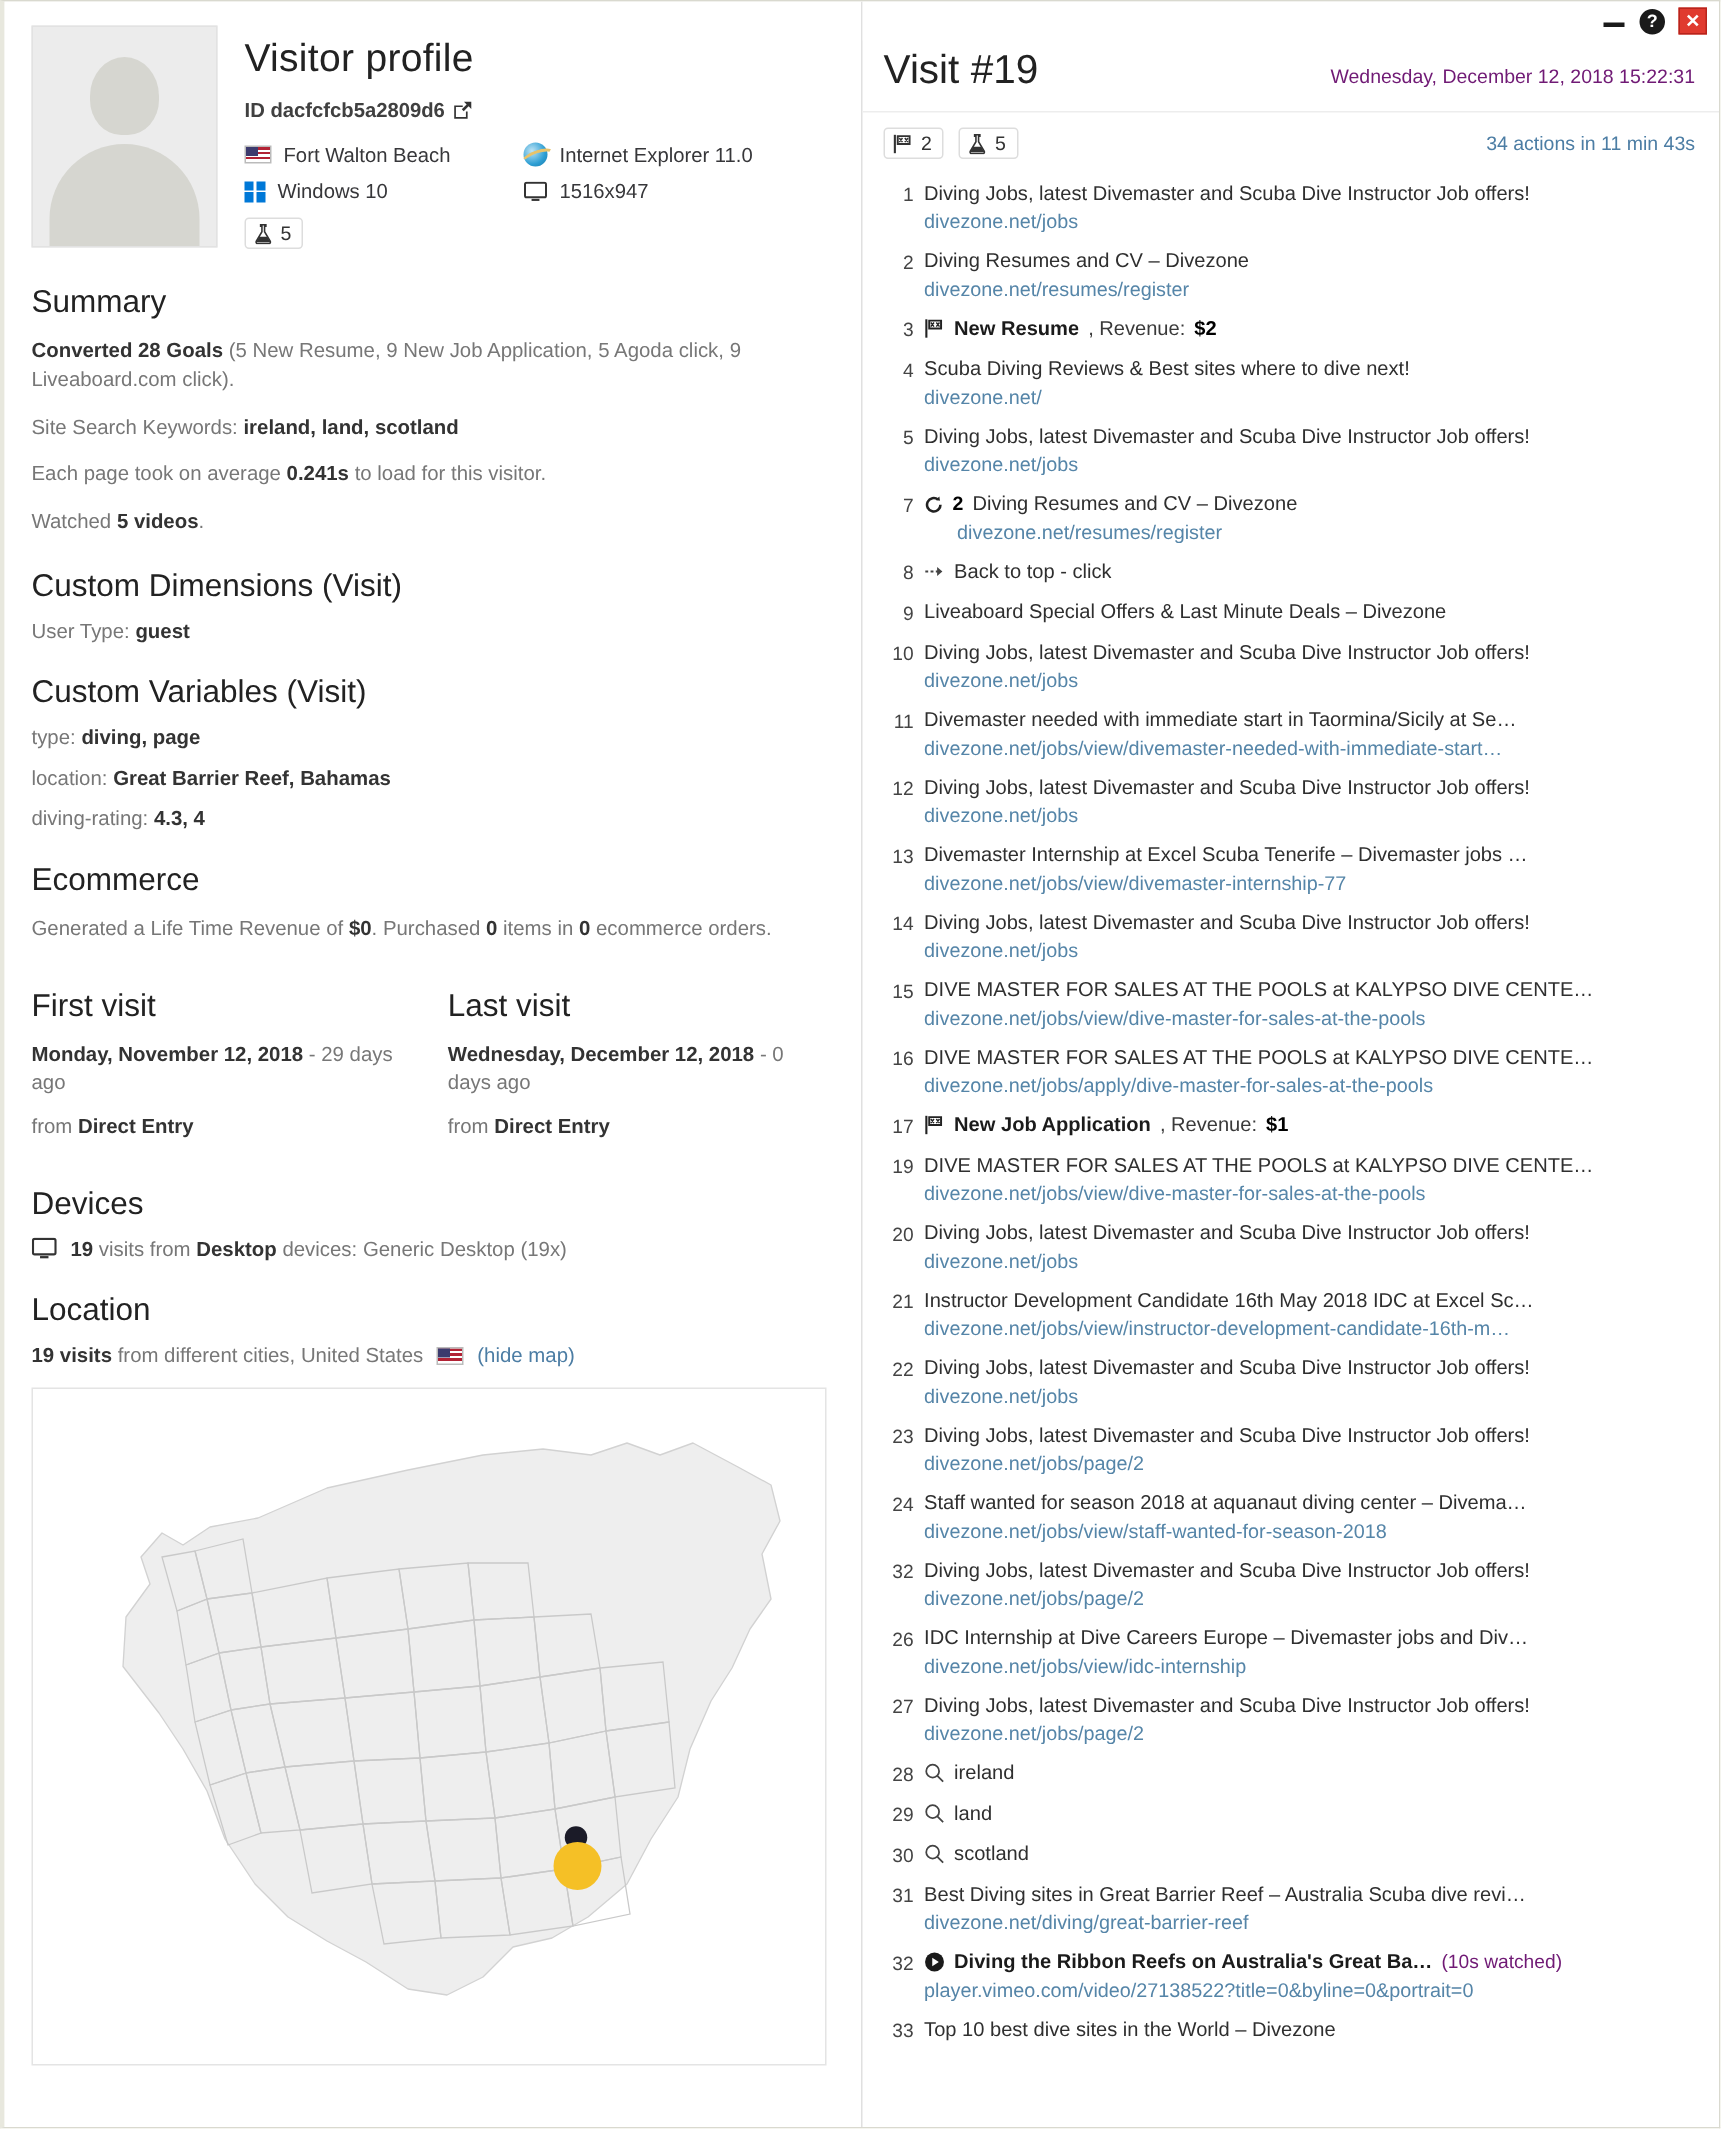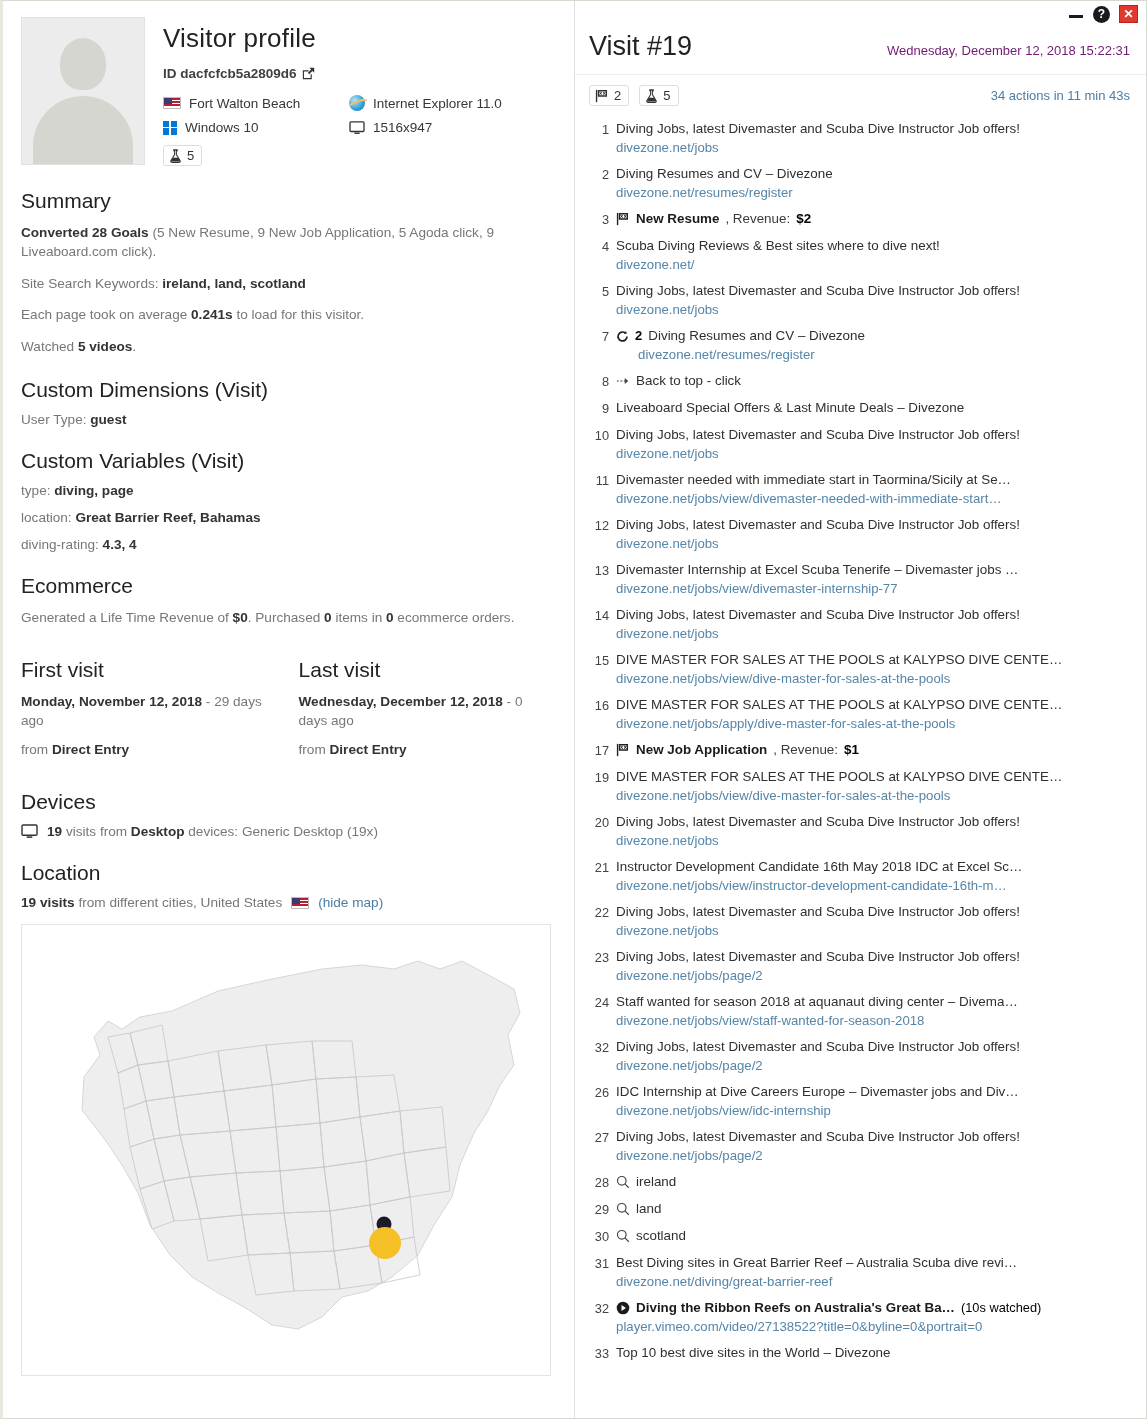--- a/index.html
+++ b/index.html
@@ -216,21 +216,21 @@
   }
   .act-title.strong { font-weight: bold; color: #1b1b1b; }
   .act-url {
     color: #5585a8; white-space: nowrap;
     overflow: hidden; text-overflow: ellipsis;
     font-size: 13.2px; margin-top: 1px;
   }
   .act-inline { display: flex; align-items: center; gap: 6px; flex-wrap: nowrap; }
   .act-icon { flex: 0 0 auto; display: inline-flex; align-items: center; }
   .rev-txt { color: #3a3a3a; }
-  .watched { color: #000000; font-weight: normal; font-size: 12.8px; }
+  .watched { color: #701a75; font-weight: normal; font-size: 12.8px; }
   .indent-url { padding-left: 22px; }
 </style>
 </head>
 <body>
 
 <div id="app">
 
   <div id="left-panel">
 
     <div class="profile-head">

